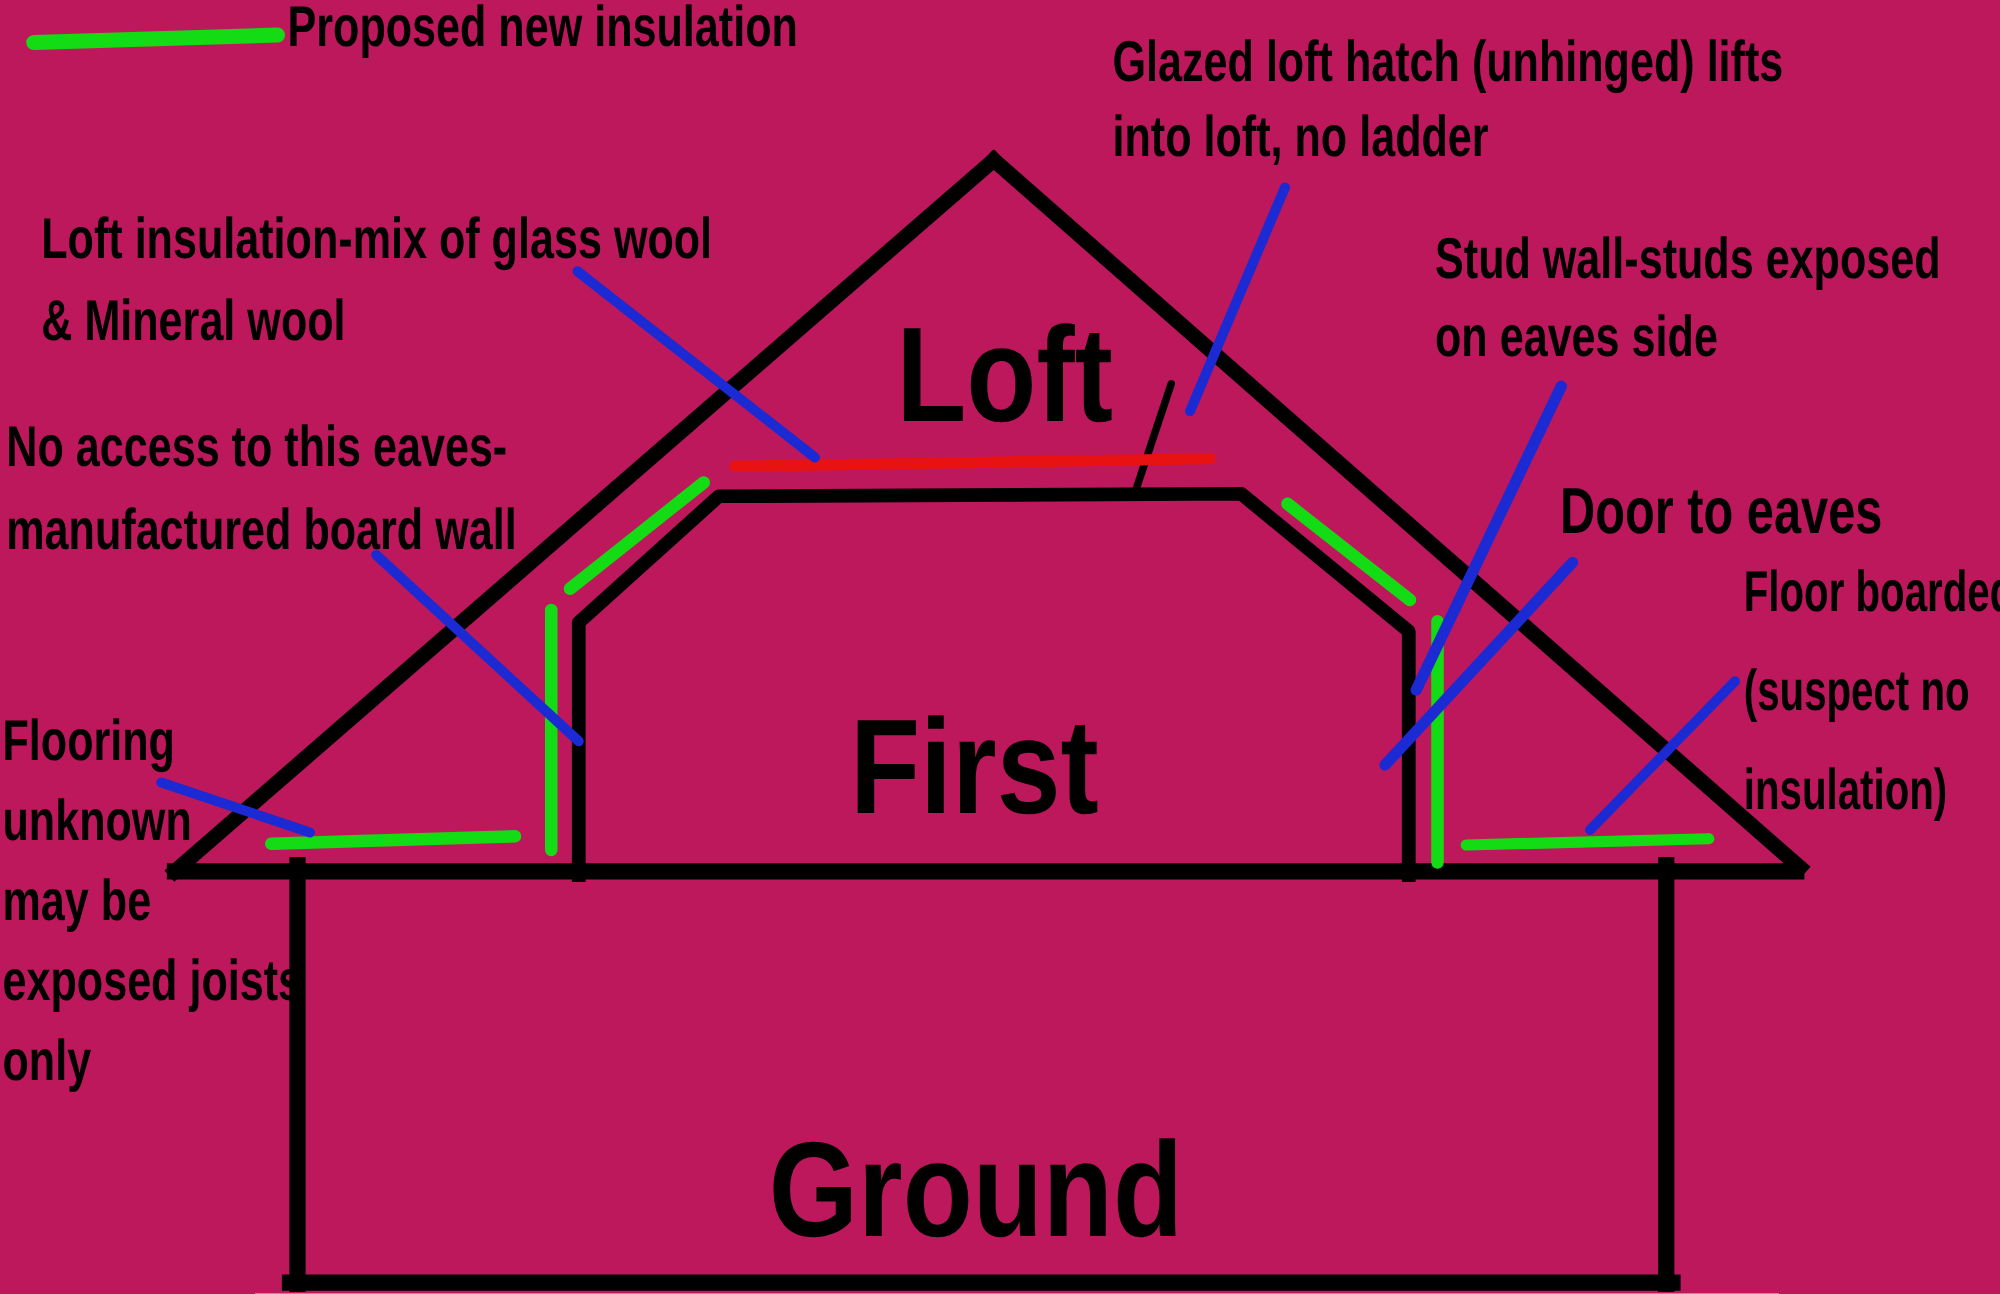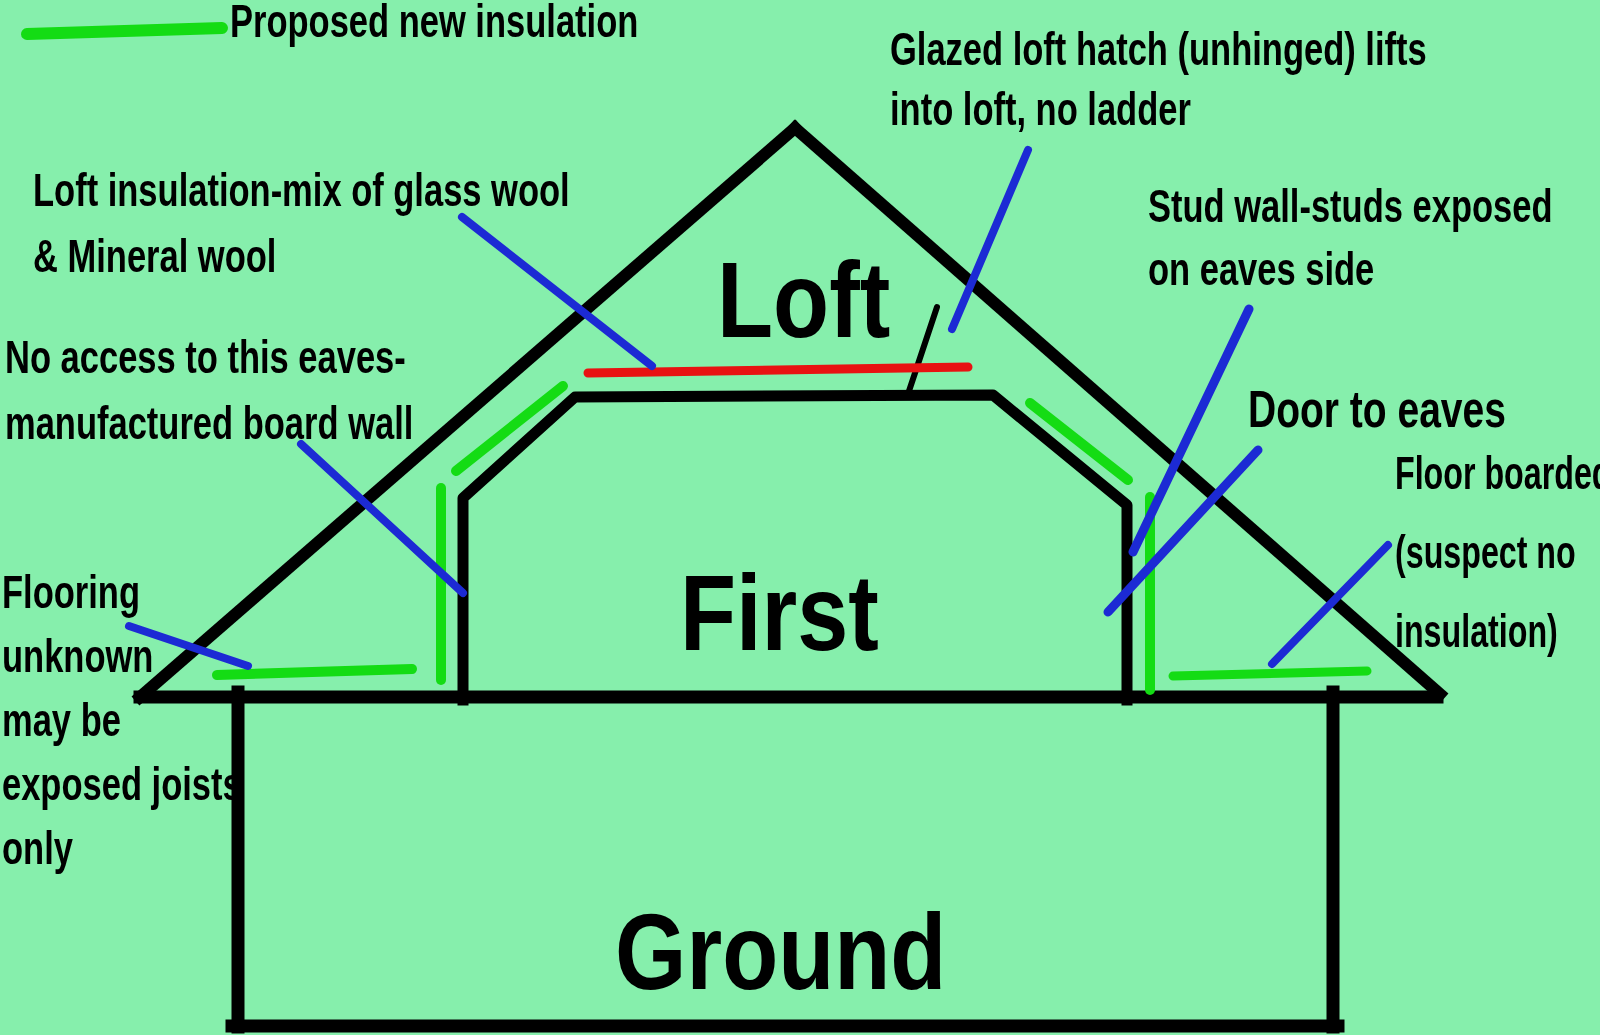--- a/index.html
+++ b/index.html
@@ -1,20 +1,20 @@
 <!DOCTYPE html>
 <html><head>
 <meta charset="utf-8">
 <style>
   html,body{margin:0;padding:0;background:#ffffff;}
   #canvas{
     position:relative;
     width:1600px;height:1035px;
     overflow:hidden;
-    background:#86efac;
+    background:#be185d;
     font-family:"Liberation Sans",sans-serif;
   }
   #shapes{position:absolute;left:0;top:0;width:1600px;height:1035px;}
   .note{
     position:absolute;
     font-family:"Liberation Sans",sans-serif;
     font-weight:600;
     font-size:46px;
     line-height:62px;
     color:#000;

